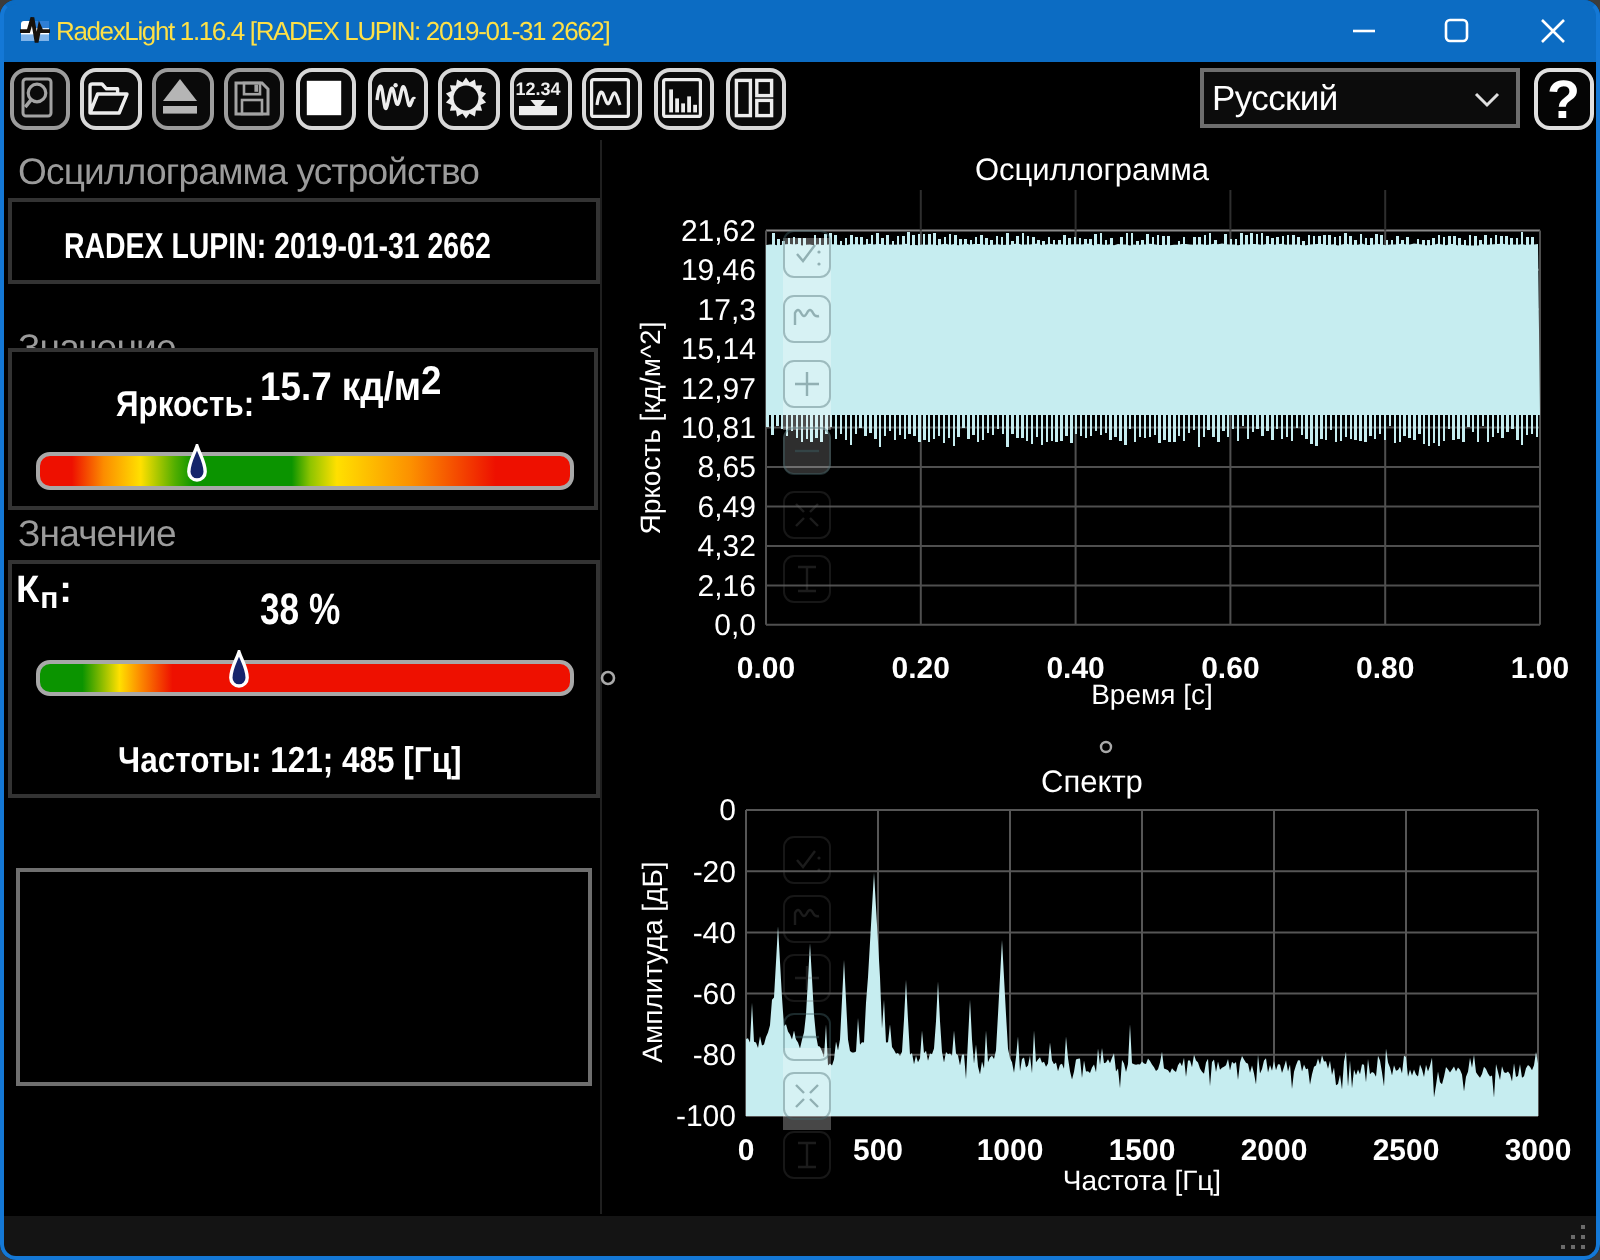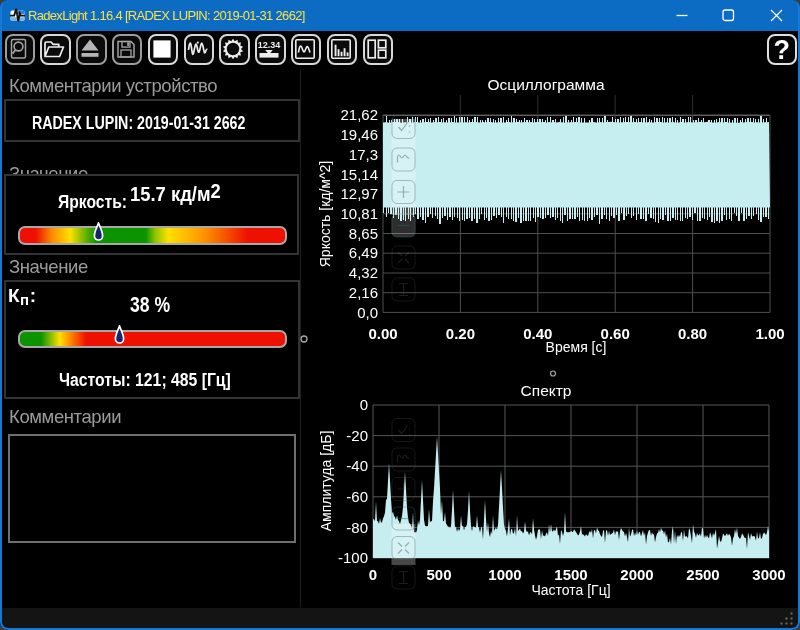--- a/index.html
+++ b/index.html
@@ -105,23 +105,26 @@
         <rect x="17.6" y="15.399999999999999" width="1.9" height="3.8" fill="#ededed"></rect>
       </svg>
     </div>
 <div class="tbtn" style="left:362.5px;border-color:#d8d8d8">
       <svg width="24" height="24" viewBox="0 0 24 24">
         <rect x="3.2" y="3.2" width="7" height="17.6" stroke="#ededed" stroke-width="1.7" fill="none"></rect>
         <rect x="13.4" y="3.2" width="7.4" height="7.6" stroke="#ededed" stroke-width="1.7" fill="none"></rect>
         <rect x="13.4" y="13.2" width="7.4" height="7.6" stroke="#ededed" stroke-width="1.7" fill="none"></rect>
       </svg>
     </div>
+  <div class="combo">Русский<svg style="position:absolute;right:8px;top:10px" width="13" height="8">
+        <path d="M1 1 L6.5 6.5 L12 1" stroke="#e0e0e0" stroke-width="1.5" fill="none"></path>
+      </svg></div>
   <div class="help">?</div>
 
-  <div class="glabel" style="left:9px;top:75px">Комментарии устройство</div>
+  <div class="glabel" style="left:9px;top:75px">Осциллограмма устройство</div>
   <div class="gbox" style="left:4px;top:99px;width:296px;height:43px"></div>
   <div class="wtxt" style="left:32px;top:113px;font-size:18px;transform:scaleX(0.79);transform-origin:0 0">RADEX LUPIN: 2019-01-31 2662</div>
 
   <div class="glabel" style="left:9px;top:163px">Значение</div>
   <div class="gbox" style="left:4px;top:174px;width:295px;height:81px"></div>
   <div class="wtxt" style="left:58px;top:192px;font-size:18px;transform:scaleX(0.87);transform-origin:0 0">Яркость:</div>
   <div class="wtxt" style="left:130px;top:183px;font-size:20px;transform:scaleX(0.92);transform-origin:0 0">15.7 кд/м<span style="position:relative;top:-3px">2</span></div>
   <div style="position:absolute;left:17.5px;top:226px;width:269px;height:19px;border:2px solid #a8a8a8;border-radius:7px;background:linear-gradient(to right,#ee1000 0%,#ee1000 6%,#fc8c00 12%,#ffe000 19%,#51ae00 25.5%,#0b9400 29%,#0b9400 47.5%,#8ec400 51%,#ffe000 56%,#fc9000 70%,#ee1000 86%)"></div>
   <svg style="position:absolute;left:93px;top:221.5px" width="11" height="24" viewBox="0 0 11 24">
       <path d="M5.5 1 C6.9 5.2 9.6 9.2 9.6 13.9 A4.1 4.1 0 1 1 1.4 13.9 C1.4 9.2 4.1 5.2 5.5 1 Z" fill="#15246b" stroke="#fff" stroke-width="1.7"></path>
@@ -130,21 +133,20 @@
   <div class="glabel" style="left:9px;top:255.5px">Значение</div>
   <div class="gbox" style="left:4px;top:280px;width:296px;height:119px"></div>
   <div class="wtxt" style="left:8px;top:284.5px;font-size:19px;letter-spacing:0.5px">К<span style="font-size:15px;position:relative;top:3.5px">п</span>:</div>
   <div class="wtxt" style="left:130px;top:291.5px;font-size:22px;transform:scaleX(0.8);transform-origin:0 0">38 %</div>
   <div style="position:absolute;left:17.5px;top:330px;width:269px;height:18px;border:2px solid #a8a8a8;border-radius:7px;background:linear-gradient(to right,#0b9400 0%,#0b9400 8%,#ffe000 15%,#fc8800 19%,#ee1000 25%,#ee1000 100%)"></div>
   <svg style="position:absolute;left:114px;top:325px" width="11" height="24" viewBox="0 0 11 24">
       <path d="M5.5 1 C6.9 5.2 9.6 9.2 9.6 13.9 A4.1 4.1 0 1 1 1.4 13.9 C1.4 9.2 4.1 5.2 5.5 1 Z" fill="#15246b" stroke="#fff" stroke-width="1.7"></path>
     </svg>
   <div class="wtxt" style="left:59px;top:370px;font-size:18px;transform:scaleX(0.875);transform-origin:0 0">Частоты: 121; 485 [Гц]</div>
 
-  <div class="glabel" style="left:9px;top:405.5px">Комментарии</div>
   <div style="position:absolute;left:8px;top:434px;width:288px;height:109px;border:2px solid #6f6f6f;background:#000"></div>
 
   <svg style="position:absolute;left:300px;top:68px" width="498" height="540" viewBox="300 68 498 540">
     <line x1="300.5" y1="70" x2="300.5" y2="607" stroke="#1f1f1f" stroke-width="1"></line>
     <circle cx="304" cy="339" r="3.0" stroke="#a9a9a9" stroke-width="1.3" fill="none"></circle>
     <circle cx="553" cy="373.5" r="2.5" stroke="#a9a9a9" stroke-width="1.2" fill="none"></circle>
 
     <text x="546" y="90" text-anchor="middle" class="ctitle">Осциллограмма</text>
     <line x1="383.0" y1="115.2" x2="770.0" y2="115.2" stroke="#8a8a8a" stroke-width="1"></line>
 <line x1="383.0" y1="134.9" x2="770.0" y2="134.9" stroke="#4f4f4f" stroke-width="1"></line>

